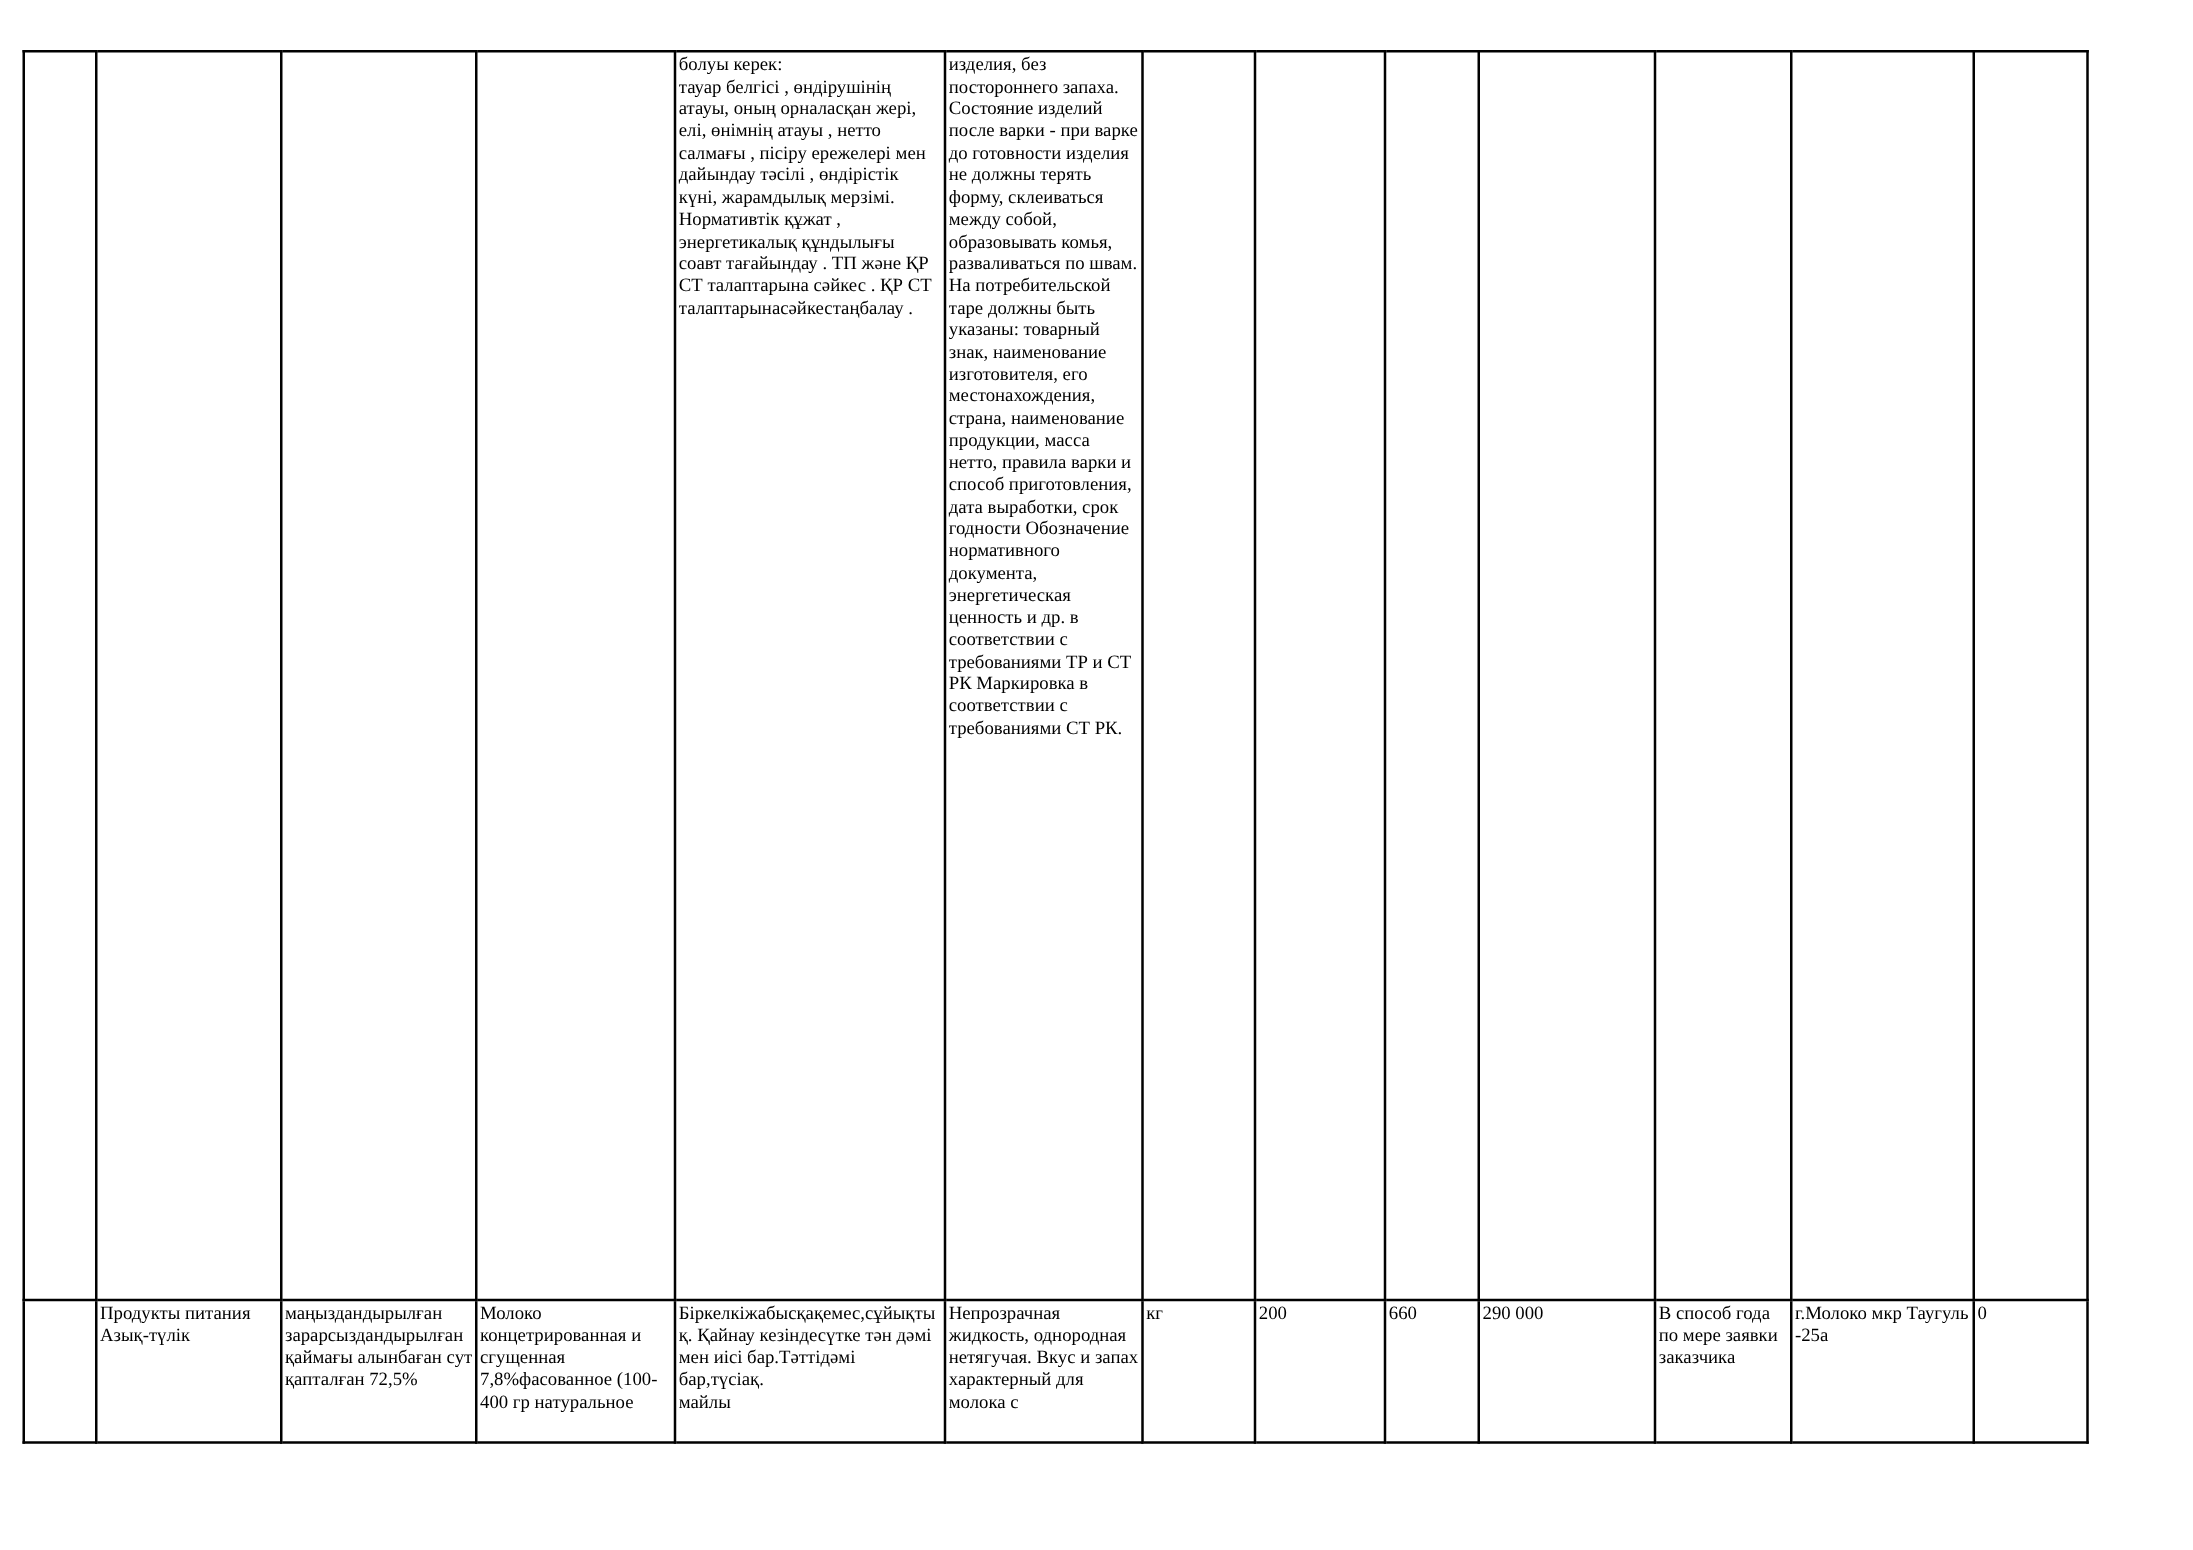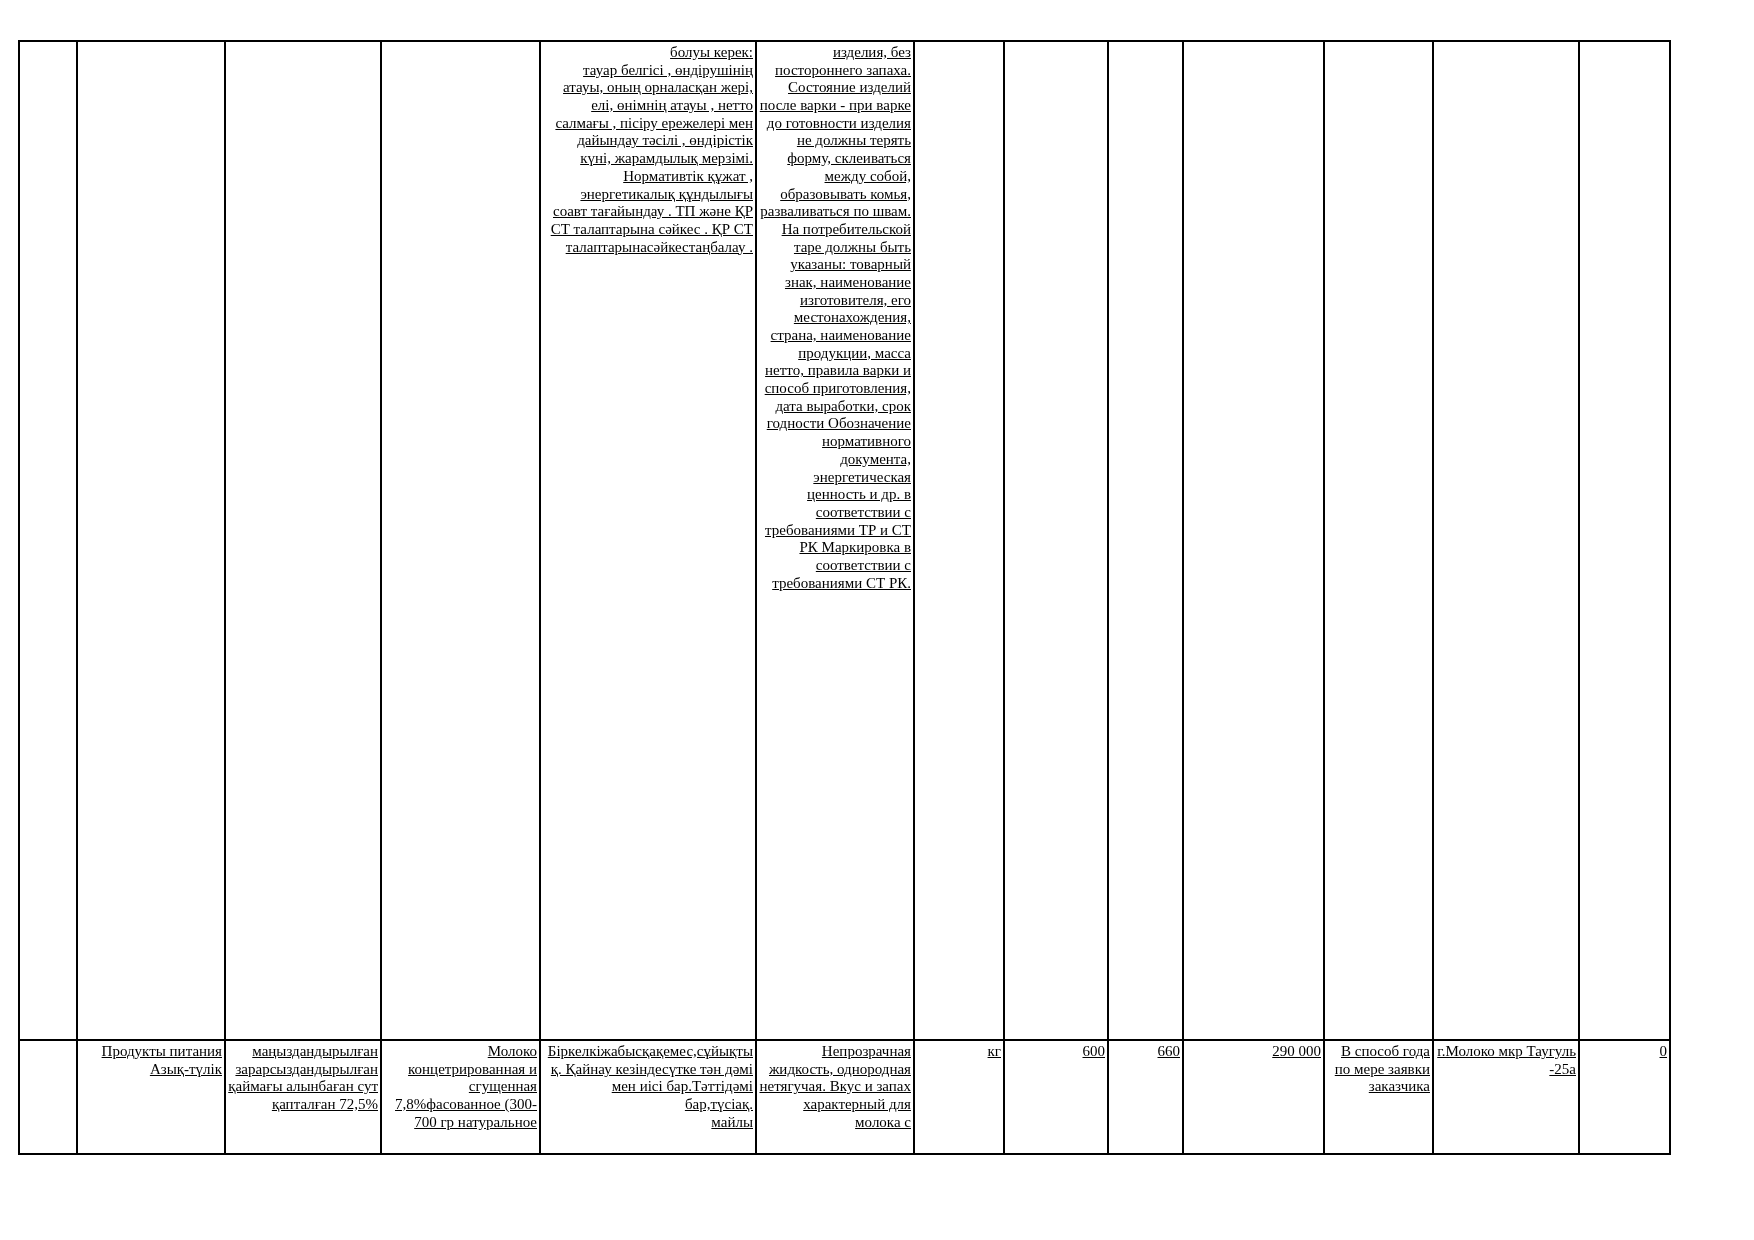--- a/index.html
+++ b/index.html
@@ -18,28 +18,27 @@
     position: absolute;
     left: 18px;
     top: 40px;
     width: 1651px;
     border-collapse: collapse;
     table-layout: fixed;
   }
   table.doc-table td {
     border: 2px solid #000000;
     vertical-align: top;
-    text-align: right;
+    text-align: left;
     font-size: 15px;
     line-height: 1.18;
     padding: 2px 2px 1px 2px;
     white-space: pre-line;
     word-break: break-word;
     overflow: hidden;
-    text-decoration: underline;
   }
   tr.row-continuation td { height: 994px; }
   tr.row-item td { height: 109px; }
 </style>
 </head>
 <body>
 
 <table class="doc-table">
   <colgroup>
     <col style="width:58px">
@@ -71,26 +70,26 @@
     <td></td>
     <td></td>
     <td></td>
     <td></td>
   </tr>
   <tr class="row-item">
     <td></td>
     <td>Продукты питания
 Азық-түлік</td>
     <td>маңыздандырылған зарарсыздандырылған қаймағы алынбаған сут қапталған 72,5%</td>
-    <td>Молоко концетрированная и сгущенная 7,8%фасованное (300-700 гр натуральное</td>
+    <td>Молоко концетрированная и сгущенная 7,8%фасованное (100-400 гр натуральное</td>
     <td>Біркелкіжабысқақемес,сұйықтық.  Қайнау кезіндесүтке тән дәмі мен иісі бар.Тәттідәмі бар,түсіақ.
 майлы</td>
     <td>Непрозрачная жидкость, однородная нетягучая. Вкус и запах характерный для молока с</td>
     <td>кг</td>
-    <td>600</td>
+    <td>200</td>
     <td>660</td>
     <td>290 000</td>
     <td>В способ года по мере заявки заказчика</td>
     <td>г.Молоко мкр Таугуль -25а</td>
     <td>0</td>
   </tr>
 </tbody>
   </table>
 
 </body></html>

